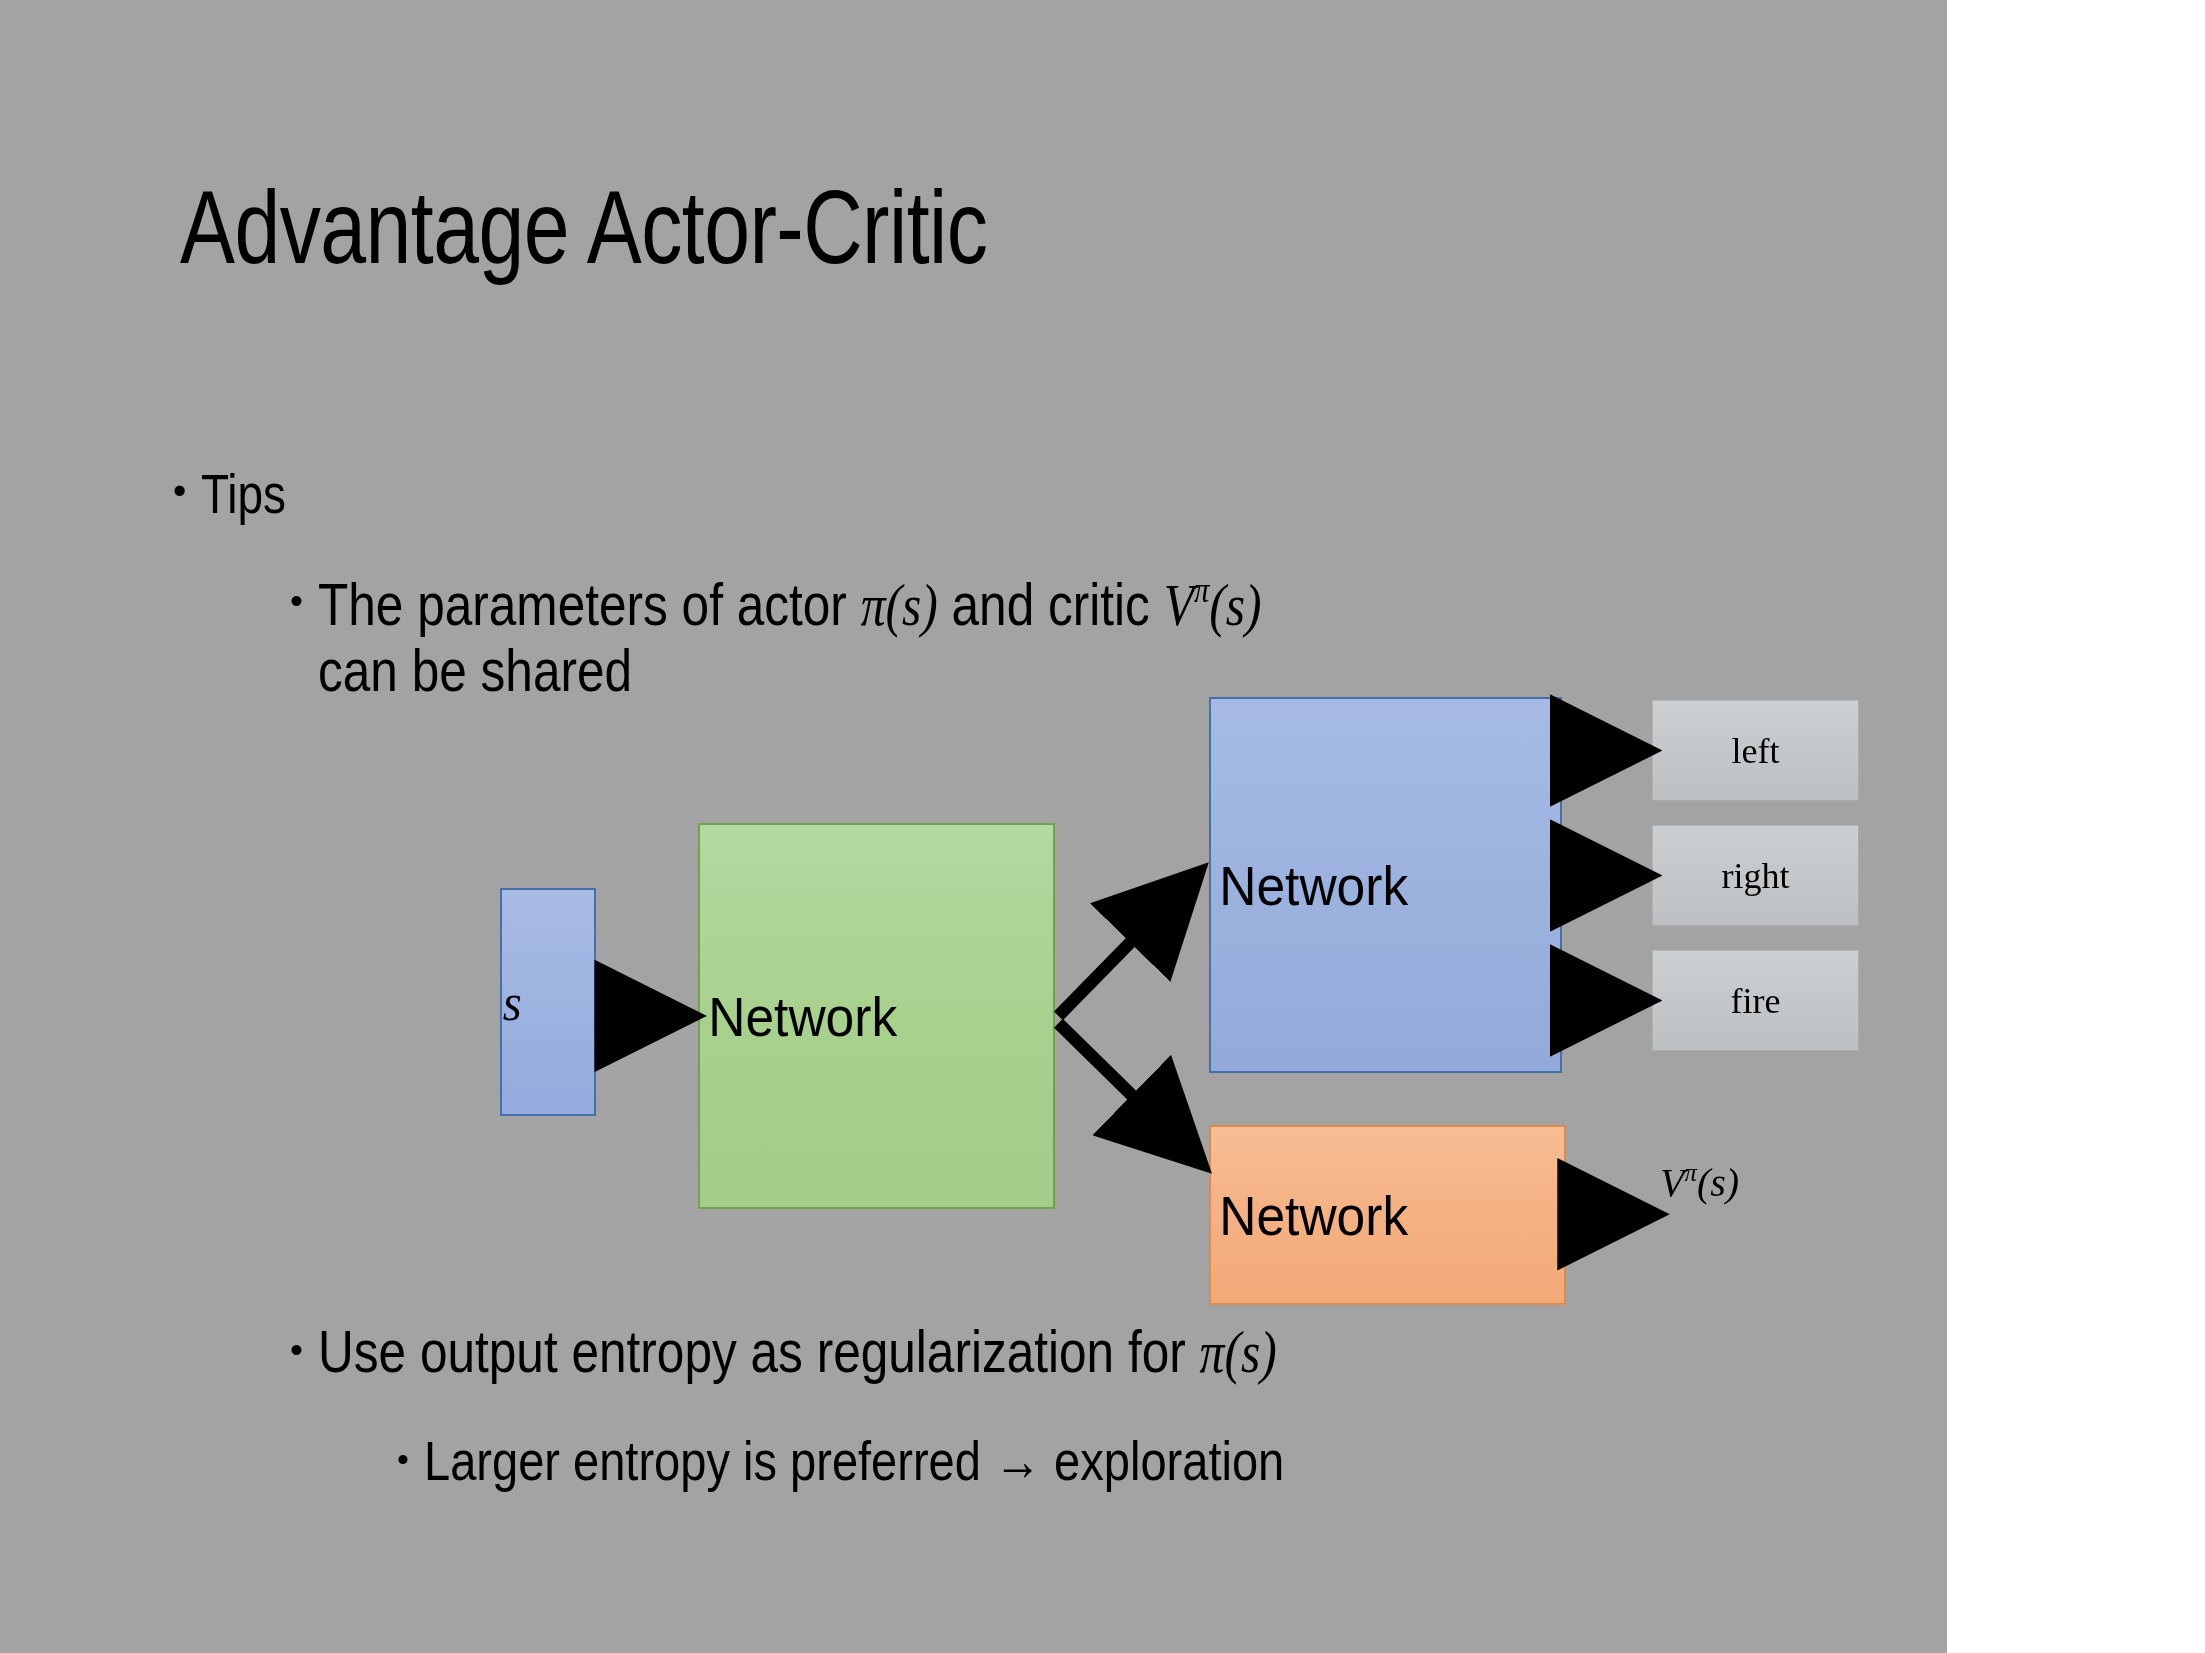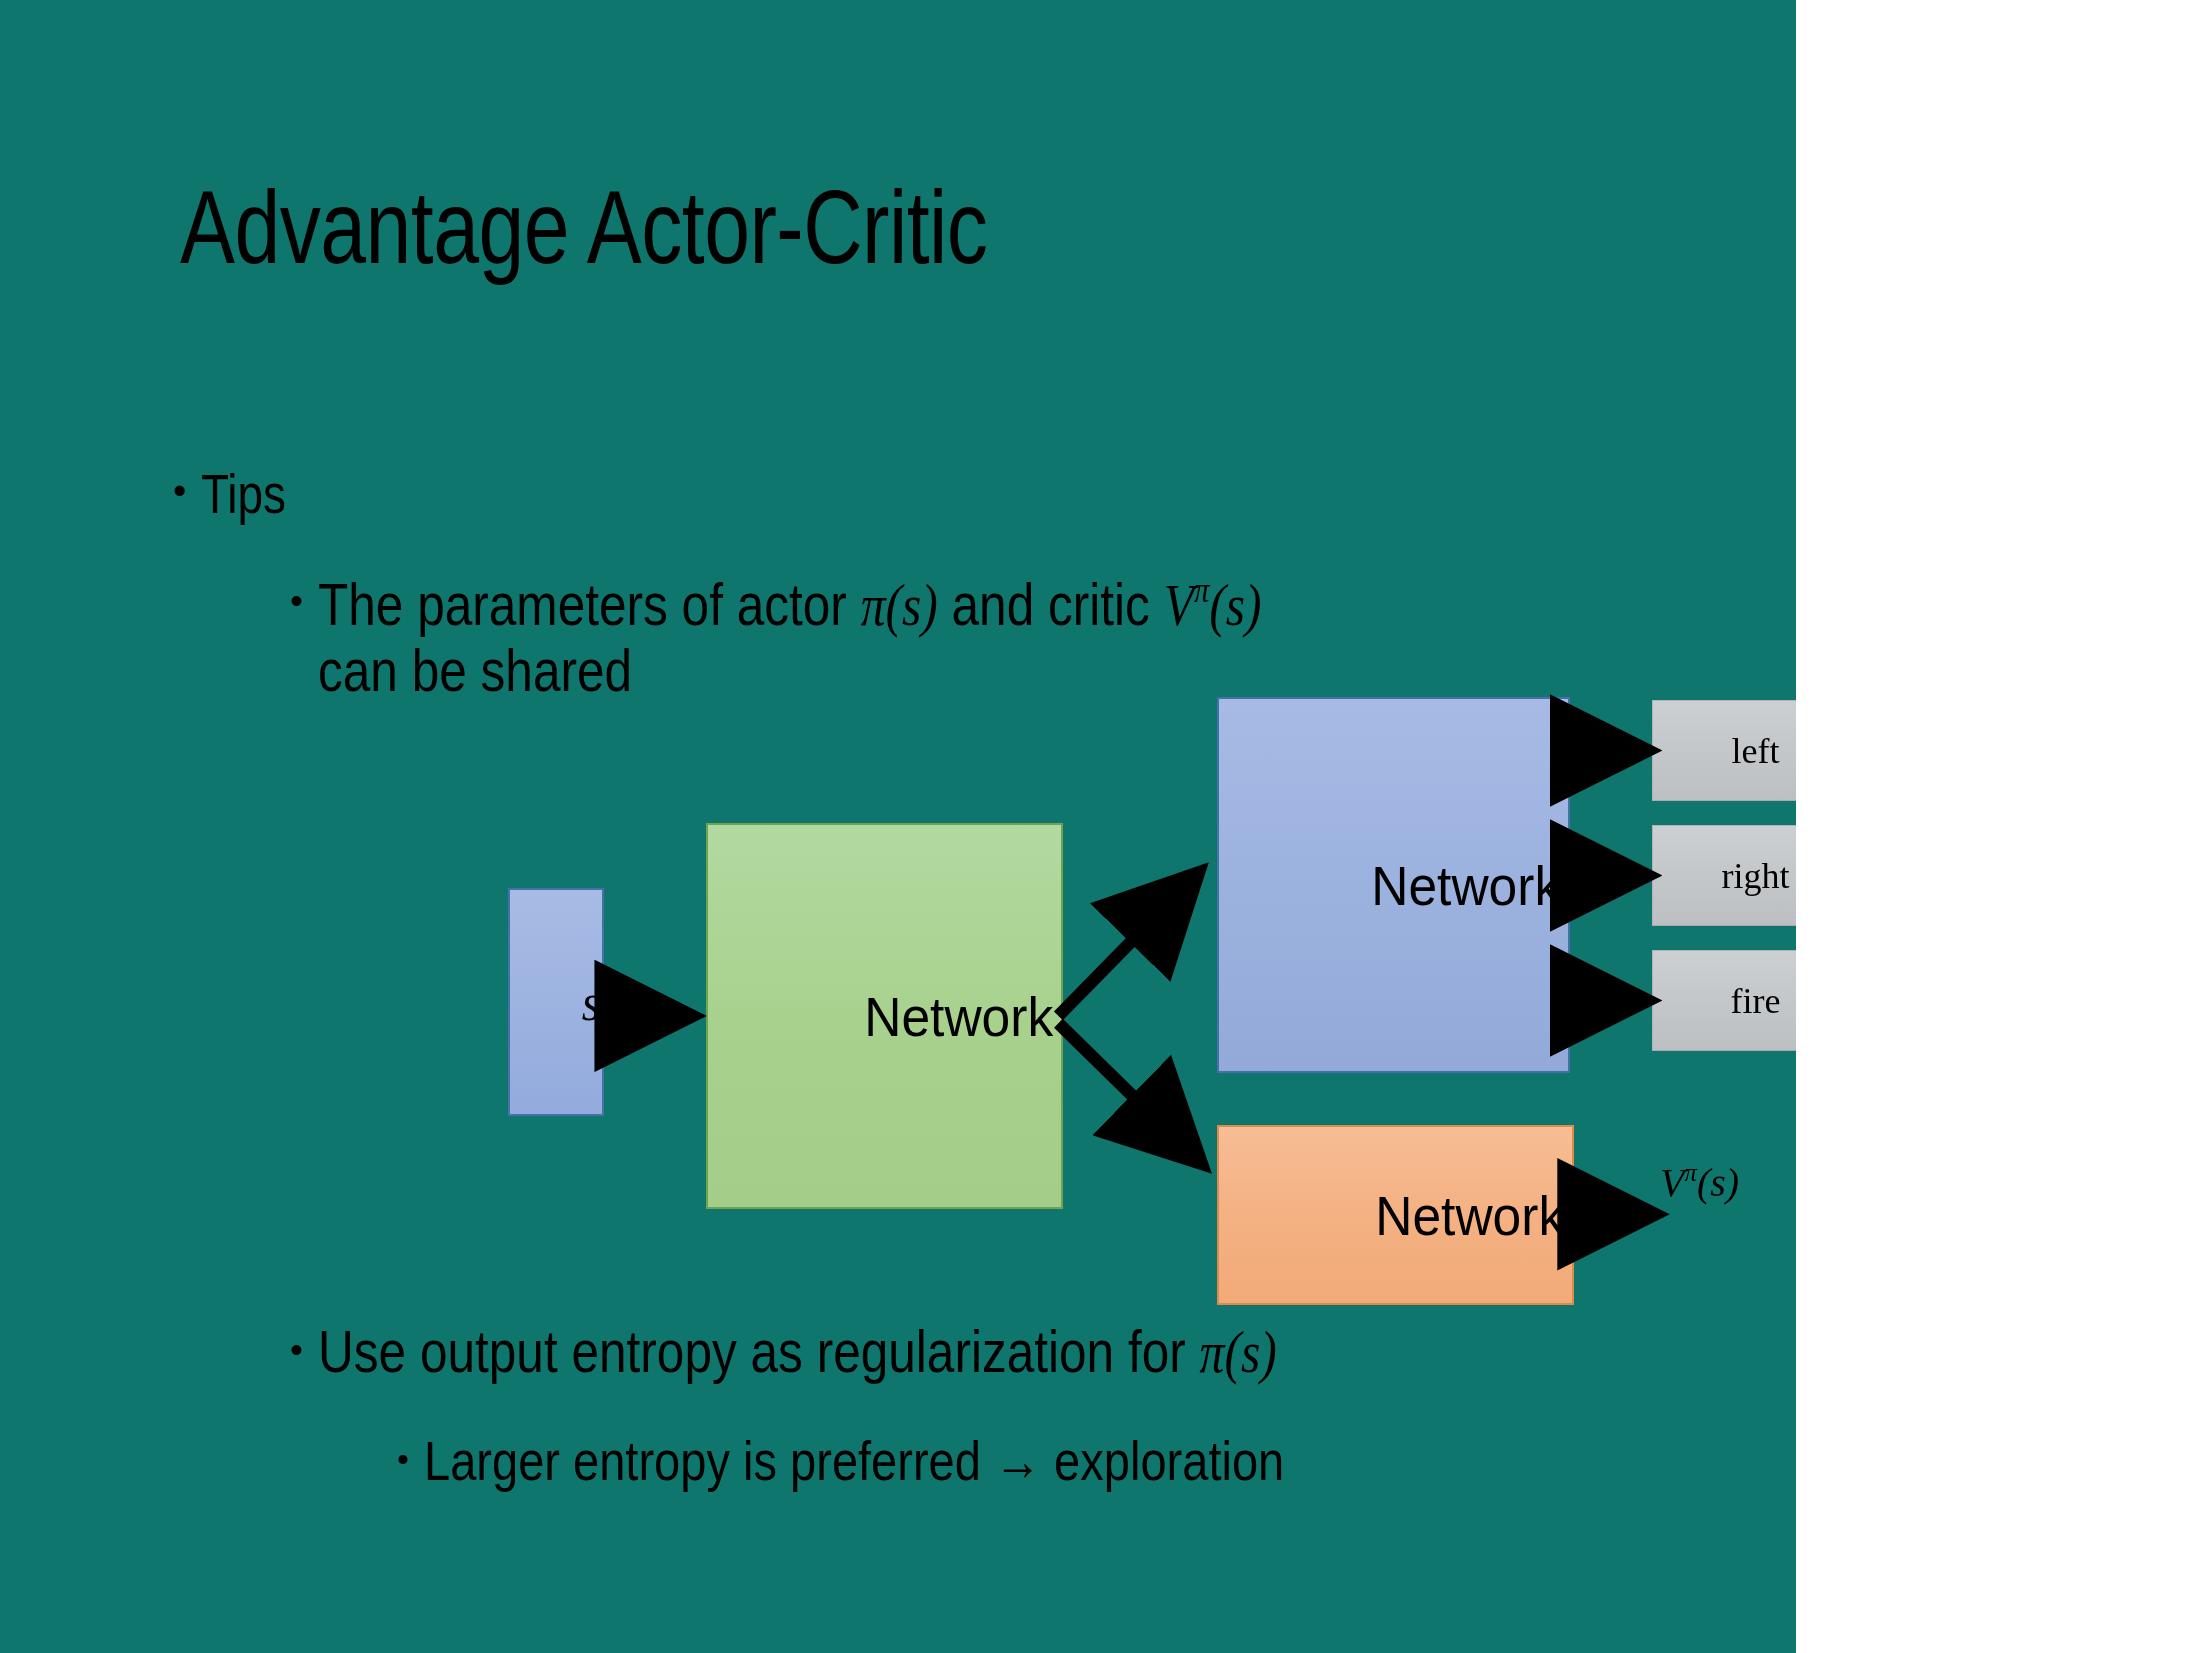--- a/index.html
+++ b/index.html
@@ -2,23 +2,23 @@
 <html style="font-size:11.8px"><head>
 <meta charset="utf-8">
 <style>
   html, body {
     margin: 0;
     padding: 0;
     background: #ffffff;
   }
   #slide {
     position: relative;
-    width: 1796px;
+    width: 1947px;
     height: 1654px;
-    background: #0f766e;
+    background: #a3a3a3;
     overflow: hidden;
     font-family: "Liberation Sans", sans-serif;
     color: #000000;
   }
 
   
   #slide-title {
     position: absolute;
     left: 180px;
     top: 176px;
@@ -115,22 +115,21 @@
     font-family: "Liberation Serif", serif;
     font-style: italic;
   }
 
   
   .box {
     position: absolute;
     box-sizing: border-box;
     display: flex;
     align-items: center;
-    justify-content: flex-end;
-    margin-left: 8px;
+    justify-content: flex-start;
   }
   .box-label {
     font-family: "Liberation Sans", sans-serif;
     font-weight: 400;
     color: #000000;
     transform: scaleX(0.92);
   }
 
   #box-s {
     left: 500px;

